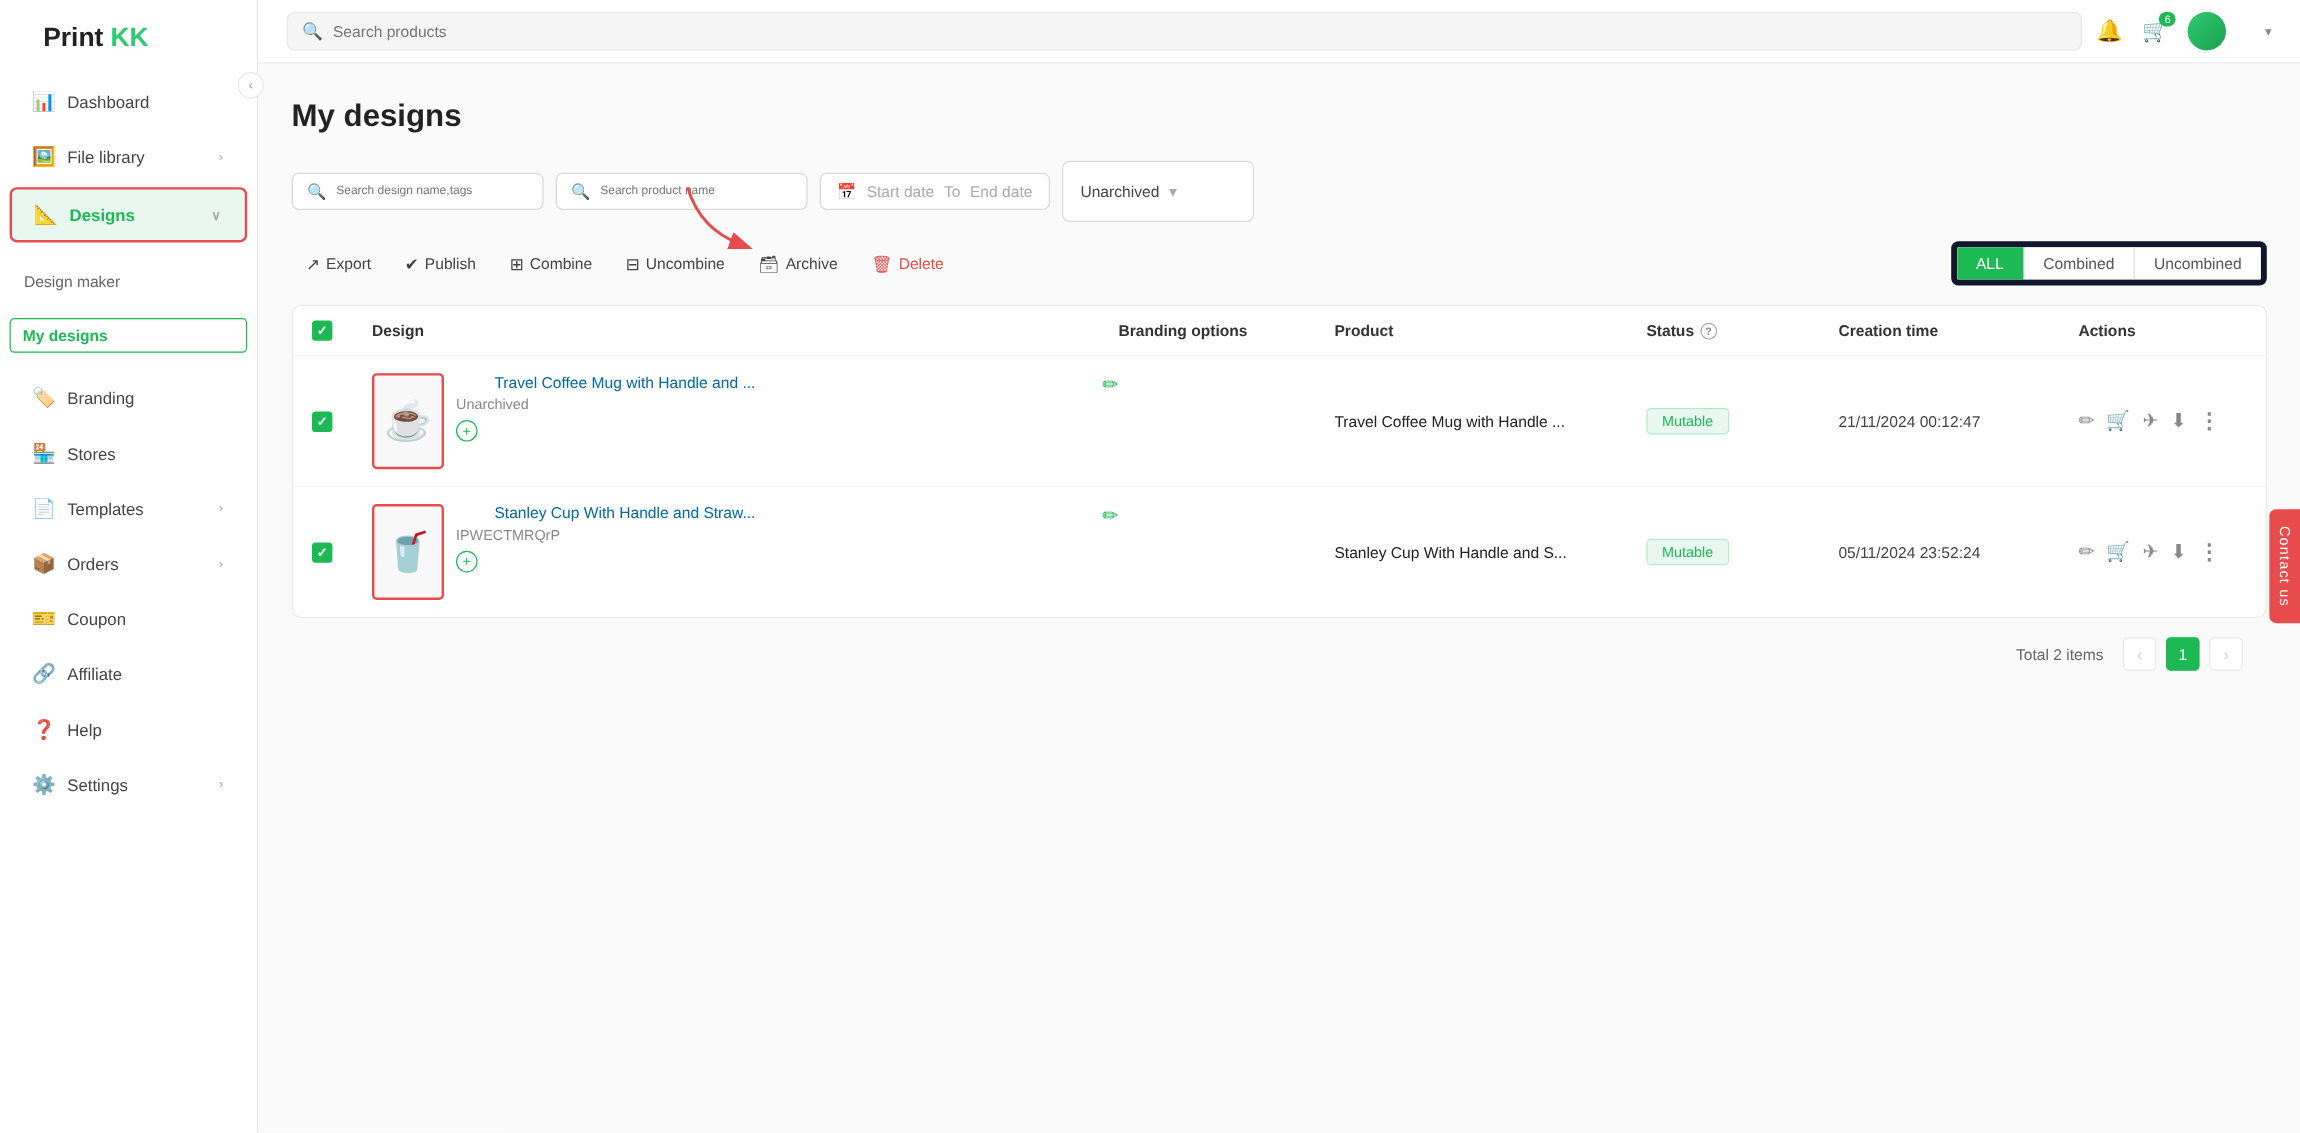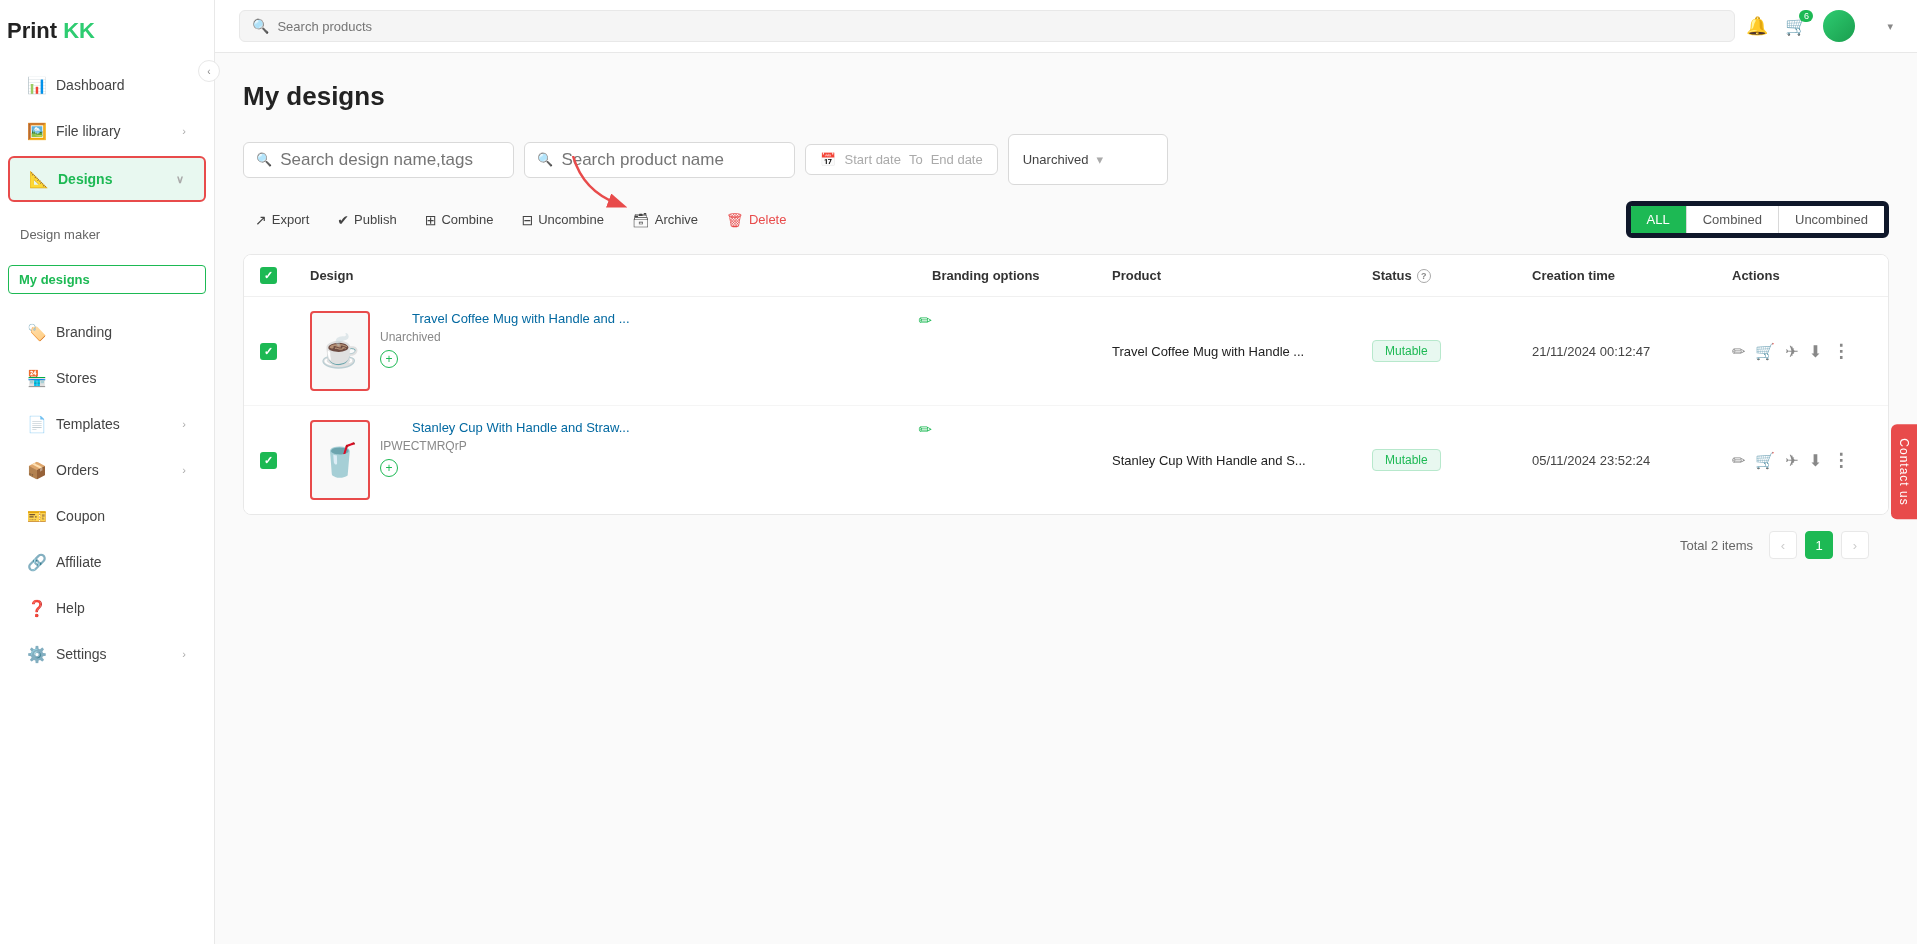--- a/index.html
+++ b/index.html
@@ -1,20 +1,20 @@
 <!DOCTYPE html>
 <html><head>
   <meta charset="utf-8">
   <style>
     * { box-sizing: border-box; margin: 0; padding: 0; }
     body { font-family: -apple-system, BlinkMacSystemFont, 'Segoe UI', sans-serif; background: #f5f5f5; display: flex; height: 100vh; overflow: hidden; font-size: 14px; }
 
     
     .sidebar { width: 215px; background: #fff; border-right: 1px solid #e8e8e8; display: flex; flex-direction: column; flex-shrink: 0; height: 100vh; overflow-y: auto; }
-    .sidebar-logo { padding: 18px 7px; display: flex; align-items: center; gap: 6px; }
+    .sidebar-logo { padding: 18px 36px; display: flex; align-items: center; gap: 6px; }
     .sidebar-collapse { position: absolute; left: 198px; top: 60px; width: 22px; height: 22px; background: #fff; border: 1px solid #e8e8e8; border-radius: 50%; display: flex; align-items: center; justify-content: center; cursor: pointer; z-index: 10; font-size: 10px; color: #888; }
     .nav-item { display: flex; align-items: center; gap: 10px; padding: 12px 20px; cursor: pointer; color: #444; font-size: 14px; border-radius: 6px; margin: 2px 8px; position: relative; }
     .nav-item.active { background: #e8f8f0; color: #1db954; font-weight: 600; }
     .nav-item.active .nav-icon { color: #1db954; }
     .nav-icon { width: 18px; height: 18px; display: flex; align-items: center; justify-content: center; font-size: 16px; flex-shrink: 0; }
     .nav-arrow { margin-left: auto; font-size: 11px; color: #aaa; }
     .nav-sub-item { padding: 8px 12px; cursor: pointer; color: #666; border-radius: 4px; margin: 15px 8px; font-size: 13px; }
     .nav-sub-item.active { color: #1db954; font-weight: 600; border: 1.5px solid #1db954; border-radius: 4px; padding: 6px 10px; }
     .nav-designs-border { border: 2px solid #e84b4b; border-radius: 6px; }
 
@@ -35,21 +35,21 @@
 
     
     .content { flex: 1; overflow-y: auto; padding: 28px 28px; background: #fafafa; }
 
     
     .page-title { font-size: 26px; font-weight: 700; color: #222; margin-bottom: 22px; }
 
     
     .filter-bar { display: flex; gap: 10px; margin-bottom: 16px; align-items: center; }
     .filter-input { display: flex; align-items: center; gap: 8px; background: #fff; border: 1px solid #d9d9d9; border-radius: 6px; padding: 7px 12px; min-width: 210px; }
-    .filter-input input { border: none; outline: none; font-size: 17px; color: #6d28d9; background: transparent; width: 100%; }
+    .filter-input input { border: none; outline: none; font-size: 10px; color: #6d28d9; background: transparent; width: 100%; }
     .date-range { display: flex; align-items: center; gap: 8px; background: #fff; border: 1px solid #d9d9d9; border-radius: 6px; padding: 7px 14px; }
     .date-range span { font-size: 13px; color: #aaa; }
     .date-sep { color: #666; font-size: 13px; }
     .status-filter { display: flex; align-items: center; gap: 8px; background: #fff; border: 1px solid #d9d9d9; border-radius: 6px; padding: 17px 14px; min-width: 160px; }
     .status-filter span { font-size: 13px; color: #444; flex: 1; }
 
     
     .action-bar { display: flex; align-items: center; gap: 4px; margin-bottom: 16px; flex-wrap: wrap; }
     .action-btn { display: flex; align-items: center; gap: 5px; padding: 6px 12px; background: transparent; border: none; cursor: pointer; color: #444; font-size: 13px; border-radius: 4px; }
     .action-btn.red { color: #e84b4b; }

